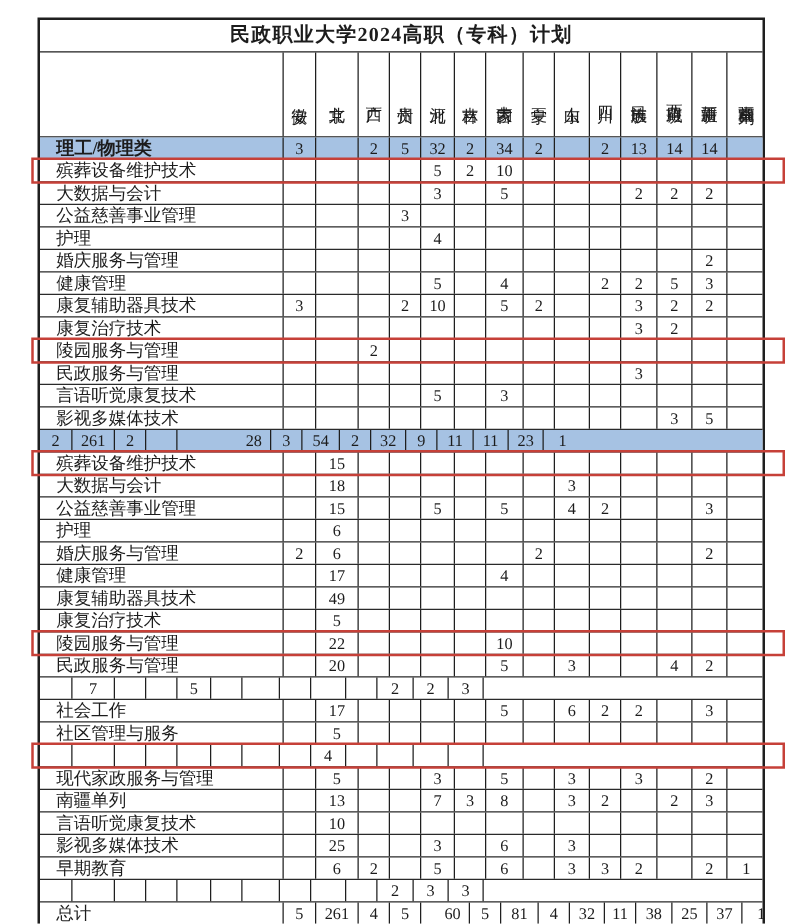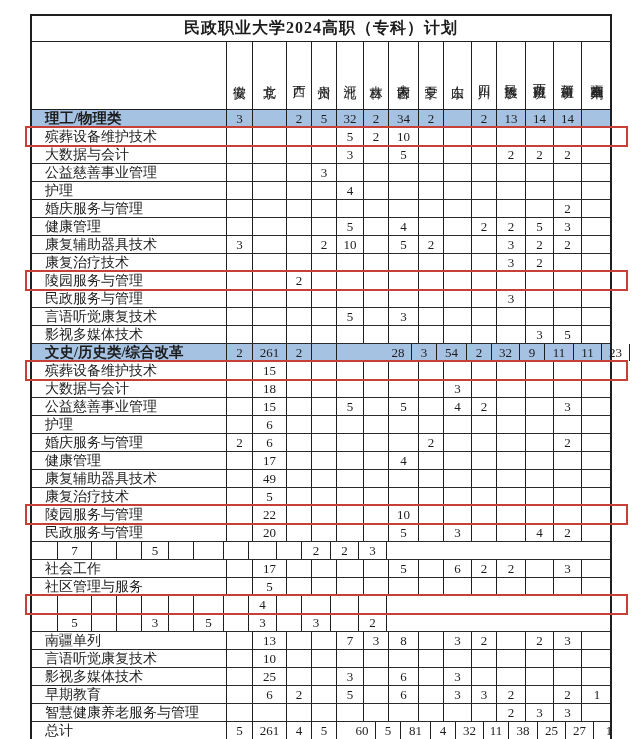--- a/index.html
+++ b/index.html
@@ -296,21 +296,20 @@
           <div class="num-col num" style="flex-basis: 30px;"></div>
           <div class="num-col num" style="flex-basis: 25px;"></div>
           <div class="num-col num" style="flex-basis: 28px;"></div>
           <div class="num-col num" style="flex-basis: 25px;"></div>
           <div class="num-col num" style="flex-basis: 29px;"></div>
           <div class="num-col num" style="flex-basis: 28px;">3</div>
           <div class="num-col num" style="flex-basis: 28px;">5</div>
           <div class="num-col num" style="flex-basis: 30px;"></div>
         </div>
         <div class="row sec">
-          <div class="label-col">文史/历史类/综合改革</div>
           <div class="num-col num" style="flex-basis: 26px;">2</div>
           <div class="num-col num" style="flex-basis: 34px;">261</div>
           <div class="num-col num" style="flex-basis: 25px;">2</div>
           <div class="num-col num" style="flex-basis: 25px;"></div>
           <div class="num-col num" style="flex-basis: 27px; margin-left: 48px;">28</div>
           <div class="num-col num" style="flex-basis: 25px;">3</div>
           <div class="num-col num" style="flex-basis: 30px;">54</div>
           <div class="num-col num" style="flex-basis: 25px;">2</div>
           <div class="num-col num" style="flex-basis: 28px;">32</div>
           <div class="num-col num" style="flex-basis: 25px;">9</div>
@@ -549,20 +548,21 @@
           <div class="num-col num" style="flex-basis: 30px;"></div>
           <div class="num-col num" style="flex-basis: 25px;"></div>
           <div class="num-col num" style="flex-basis: 28px;">4</div>
           <div class="num-col num" style="flex-basis: 25px;"></div>
           <div class="num-col num" style="flex-basis: 29px;"></div>
           <div class="num-col num" style="flex-basis: 28px;"></div>
           <div class="num-col num" style="flex-basis: 28px;"></div>
           <div class="num-col num" style="flex-basis: 30px;"></div>
         </div>
         <div class="row">
+          <div class="label-col">现代家政服务与管理</div>
           <div class="num-col num" style="flex-basis: 26px;"></div>
           <div class="num-col num" style="flex-basis: 34px;">5</div>
           <div class="num-col num" style="flex-basis: 25px;"></div>
           <div class="num-col num" style="flex-basis: 25px;"></div>
           <div class="num-col num" style="flex-basis: 27px;">3</div>
           <div class="num-col num" style="flex-basis: 25px;"></div>
           <div class="num-col num" style="flex-basis: 30px;">5</div>
           <div class="num-col num" style="flex-basis: 25px;"></div>
           <div class="num-col num" style="flex-basis: 28px;">3</div>
           <div class="num-col num" style="flex-basis: 25px;"></div>
@@ -633,21 +633,20 @@
           <div class="num-col num" style="flex-basis: 30px;">6</div>
           <div class="num-col num" style="flex-basis: 25px;"></div>
           <div class="num-col num" style="flex-basis: 28px;">3</div>
           <div class="num-col num" style="flex-basis: 25px;">3</div>
           <div class="num-col num" style="flex-basis: 29px;">2</div>
           <div class="num-col num" style="flex-basis: 28px;"></div>
           <div class="num-col num" style="flex-basis: 28px;">2</div>
           <div class="num-col num" style="flex-basis: 30px;">1</div>
         </div>
         <div class="row">
-          <div class="label-col">智慧健康养老服务与管理</div>
           <div class="num-col num" style="flex-basis: 26px;"></div>
           <div class="num-col num" style="flex-basis: 34px;"></div>
           <div class="num-col num" style="flex-basis: 25px;"></div>
           <div class="num-col num" style="flex-basis: 25px;"></div>
           <div class="num-col num" style="flex-basis: 27px;"></div>
           <div class="num-col num" style="flex-basis: 25px;"></div>
           <div class="num-col num" style="flex-basis: 30px;"></div>
           <div class="num-col num" style="flex-basis: 25px;"></div>
           <div class="num-col num" style="flex-basis: 28px;"></div>
           <div class="num-col num" style="flex-basis: 25px;"></div>
@@ -663,18 +662,18 @@
           <div class="num-col num" style="flex-basis: 25px;">4</div>
           <div class="num-col num" style="flex-basis: 25px;">5</div>
           <div class="num-col num" style="flex-basis: 27px; margin-left: 12px;">60</div>
           <div class="num-col num" style="flex-basis: 25px;">5</div>
           <div class="num-col num" style="flex-basis: 30px;">81</div>
           <div class="num-col num" style="flex-basis: 25px;">4</div>
           <div class="num-col num" style="flex-basis: 28px;">32</div>
           <div class="num-col num" style="flex-basis: 25px;">11</div>
           <div class="num-col num" style="flex-basis: 29px;">38</div>
           <div class="num-col num" style="flex-basis: 28px;">25</div>
-          <div class="num-col num" style="flex-basis: 28px;">27</div>
+          <div class="num-col num" style="flex-basis: 28px;">37</div>
           <div class="num-col num" style="flex-basis: 30px;">1</div>
         </div>
       </div>
   </div>
 </div>
 
 </body></html>

